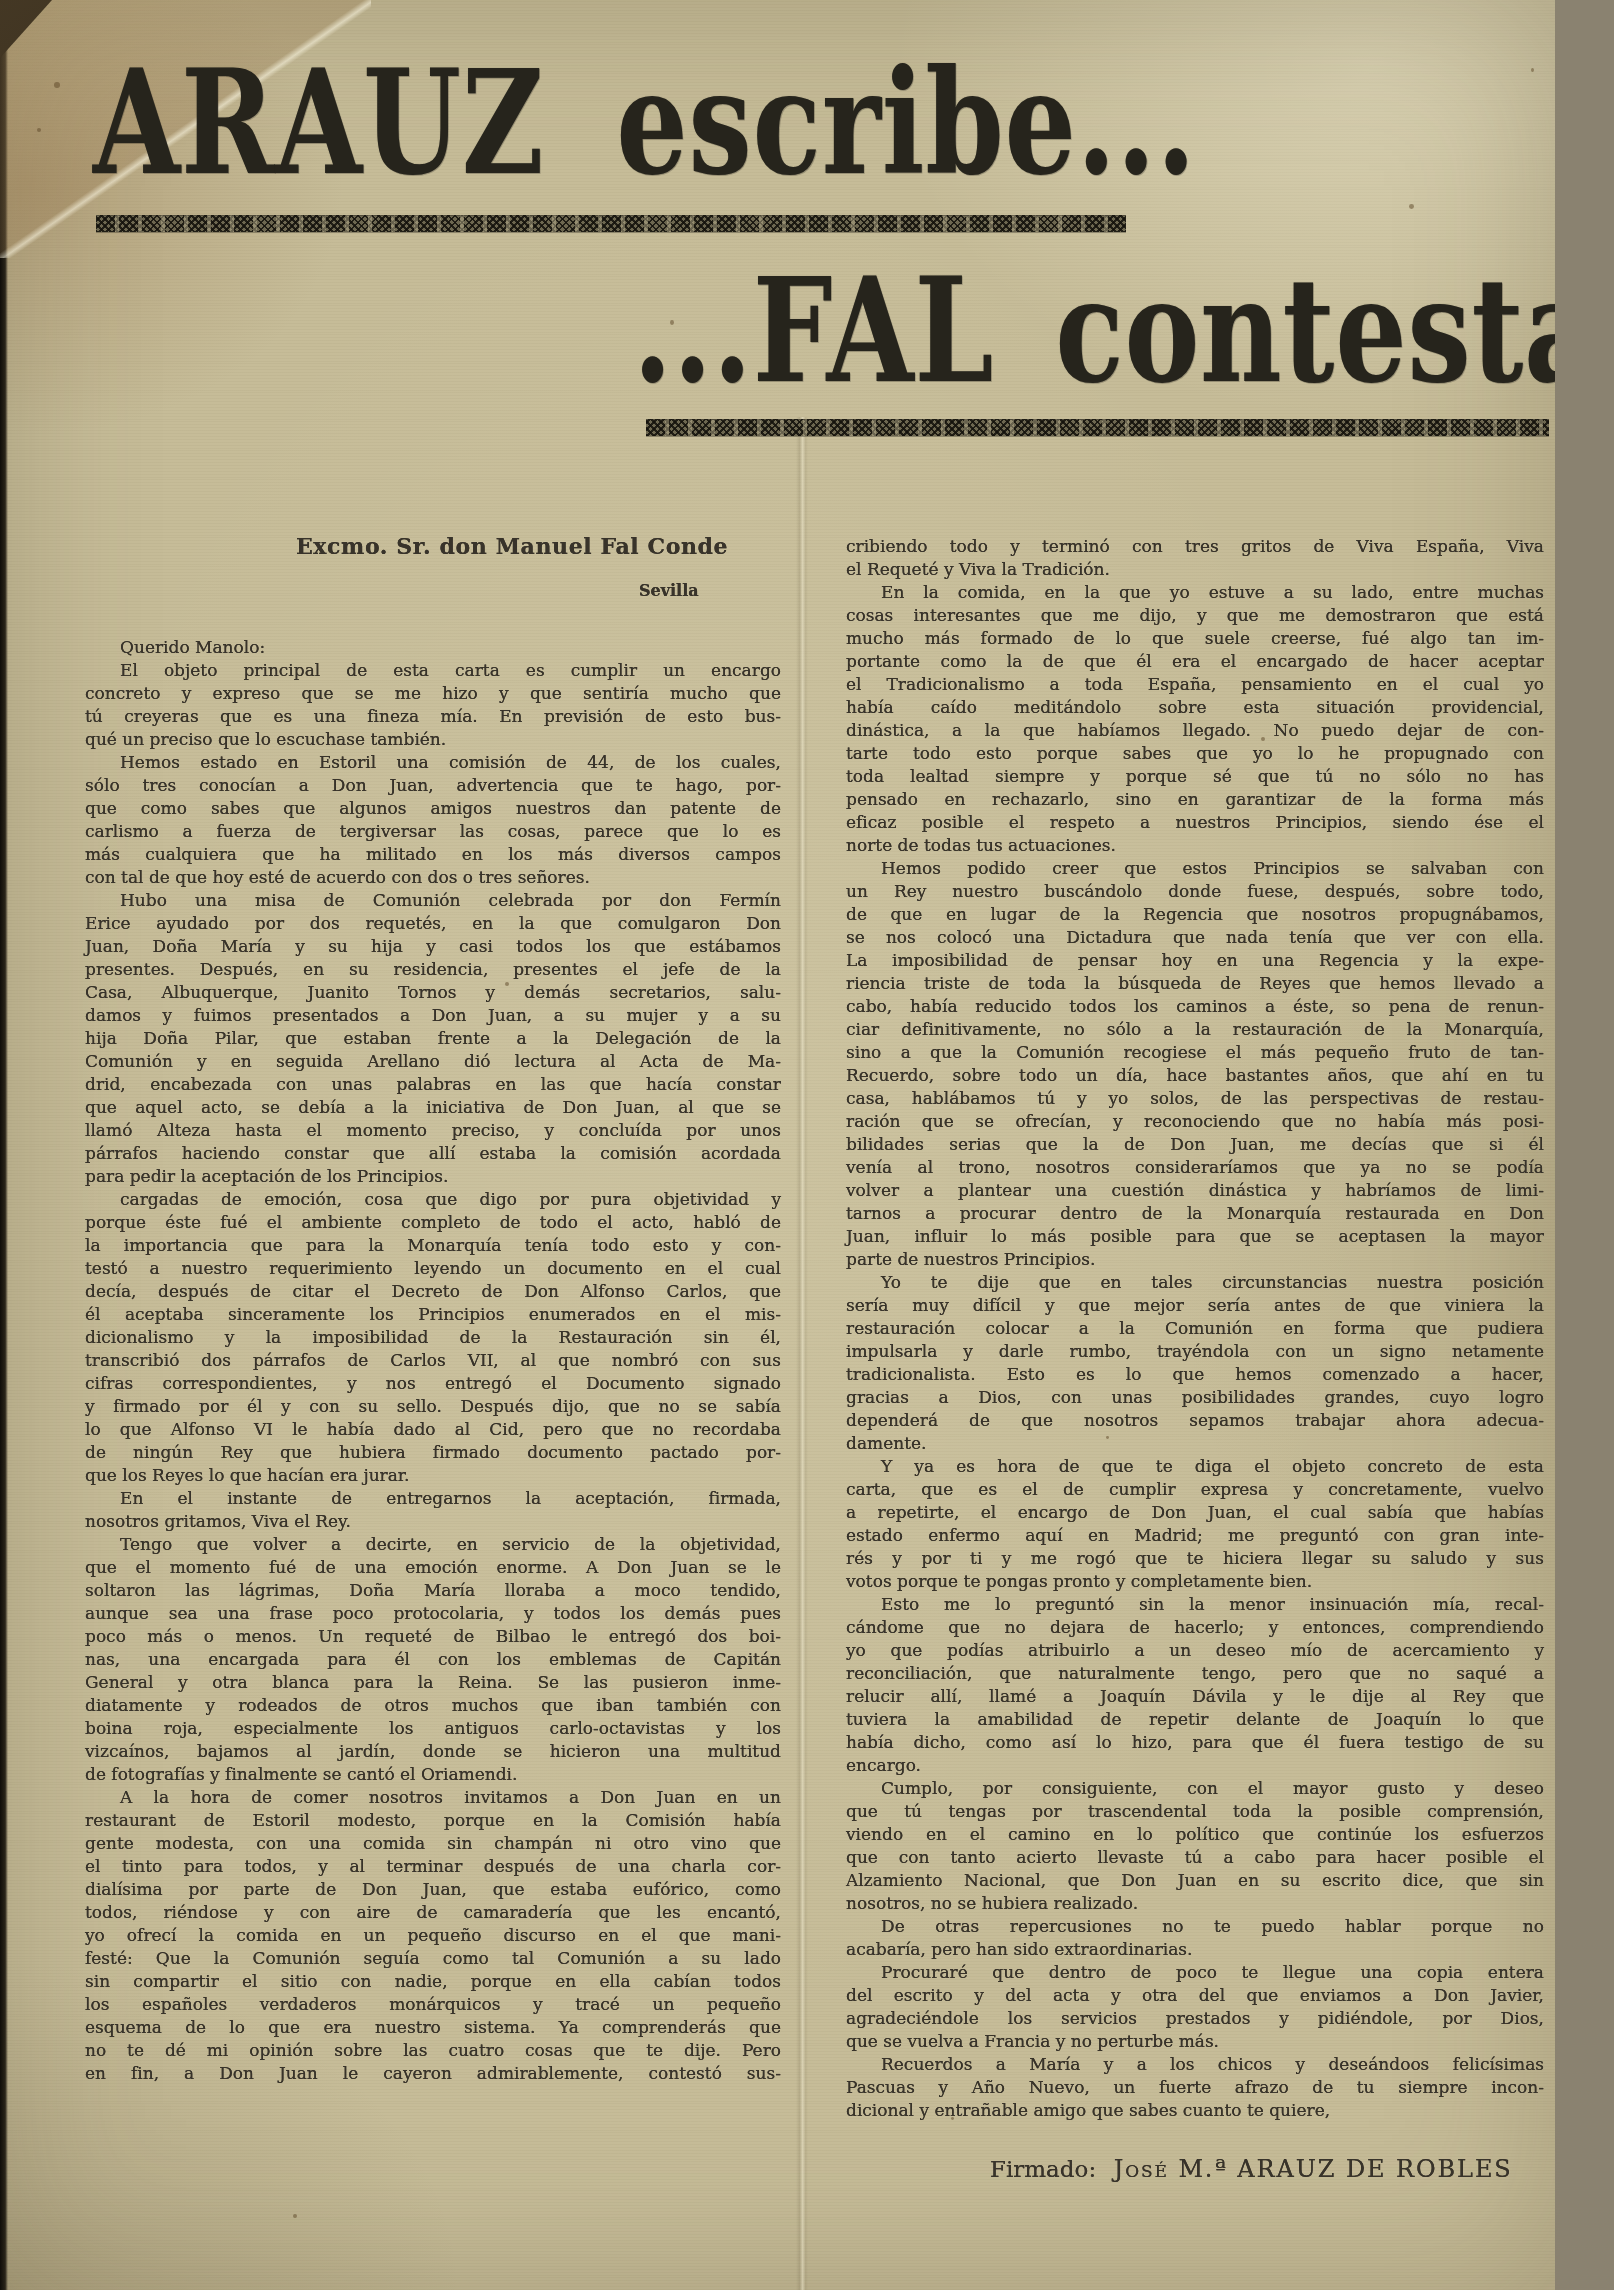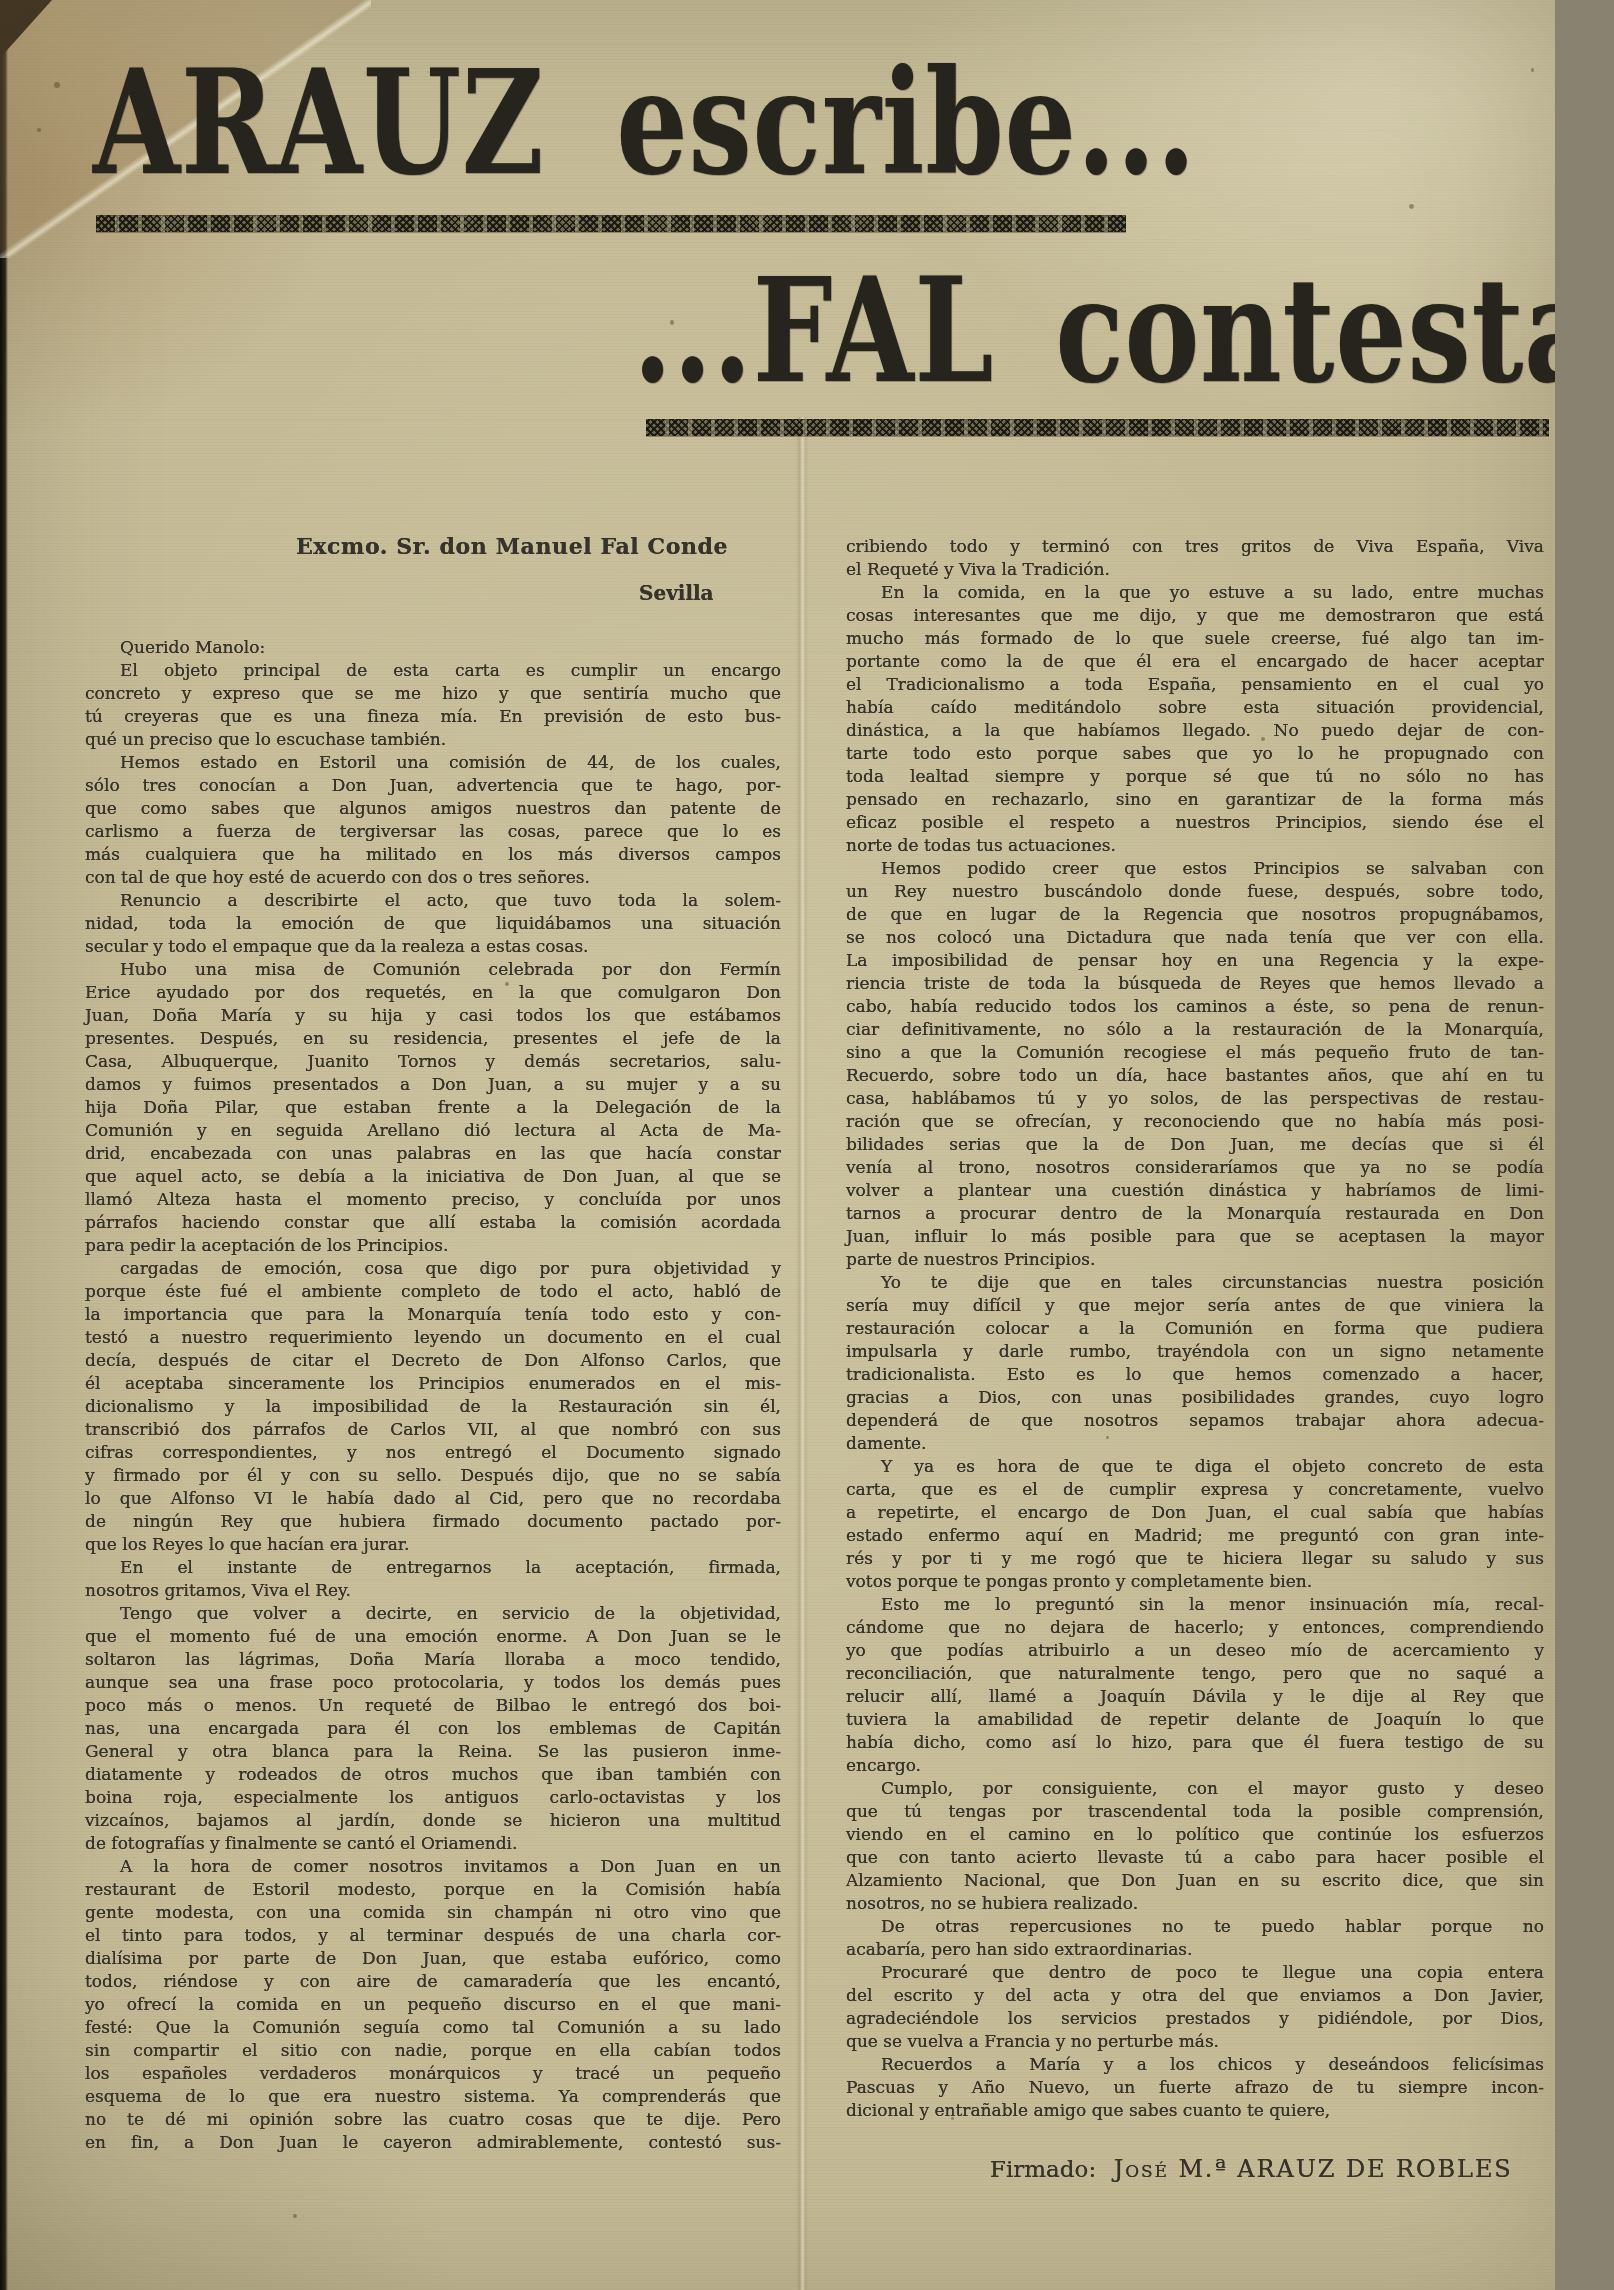--- a/index.html
+++ b/index.html
@@ -37,21 +37,21 @@
     background:
       repeating-linear-gradient(90deg, rgba(198,188,152,0) 0 19.4px, rgba(198,188,152,0.45) 19.4px 23px),
       repeating-linear-gradient(45deg, rgba(20,18,12,0.85) 0 1.9px, rgba(20,18,12,0) 1.9px 4.9px),
       repeating-linear-gradient(-45deg, rgba(20,18,12,0.85) 0 1.9px, rgba(20,18,12,0) 1.9px 4.9px),
       #6d6750;
     box-shadow:0 1px 0 rgba(35,32,22,0.35), inset 0 1px 0 rgba(35,32,22,0.35); }
   .rule1 { left:96px; top:215px; width:1030px; }
   .rule2 { left:646px; top:419px; width:903px; }
   #recipient { position:absolute; left:296px; top:533px; font-size:22px; font-weight:700;
     letter-spacing:0.6px; text-shadow:0 0 0.5px currentColor; }
-  #city { position:absolute; left:639px; top:581px; font-size:20px; font-weight:600;
+  #city { position:absolute; left:639px; top:581px; font-size:16px; font-weight:600;
     text-shadow:0 0 0.5px currentColor; }
   .col { position:absolute; font-size:17px; line-height:23px;
     text-shadow:0 0 0.5px currentColor; }
   #col-left  { left:85px;  top:636px; width:696px; }
   #col-right { left:846px; top:535px; width:698px; }
   .para { margin:0; }
   .line { text-align:justify; text-align-last:justify; }
   .line.last  { text-align-last:left; }
   .line.plain { text-align:right; text-align-last:left; }
   .para.indent .line:first-child { text-indent:35px; }
@@ -87,25 +87,20 @@
         <div class="line">tú creyeras que es una fineza mía. En previsión de esto bus-</div>
         <div class="line last">qué un preciso que lo escuchase también.</div>
       </div>
       <div class="para indent">
         <div class="line">Hemos estado en Estoril una comisión de 44, de los cuales,</div>
         <div class="line">sólo tres conocían a Don Juan, advertencia que te hago, por-</div>
         <div class="line">que como sabes que algunos amigos nuestros dan patente de</div>
         <div class="line">carlismo a fuerza de tergiversar las cosas, parece que lo es</div>
         <div class="line">más cualquiera que ha militado en los más diversos campos</div>
         <div class="line last">con tal de que hoy esté de acuerdo con dos o tres señores.</div>
-      </div>
-      <div class="para indent">
-        <div class="line">Renuncio a describirte el acto, que tuvo toda la solem-</div>
-        <div class="line">nidad, toda la emoción de que liquidábamos una situación</div>
-        <div class="line last">secular y todo el empaque que da la realeza a estas cosas.</div>
       </div>
       <div class="para indent">
         <div class="line">Hubo una misa de Comunión celebrada por don Fermín</div>
         <div class="line">Erice ayudado por dos requetés, en la que comulgaron Don</div>
         <div class="line">Juan, Doña María y su hija y casi todos los que estábamos</div>
         <div class="line">presentes. Después, en su residencia, presentes el jefe de la</div>
         <div class="line">Casa, Albuquerque, Juanito Tornos y demás secretarios, salu-</div>
         <div class="line">damos y fuimos presentados a Don Juan, a su mujer y a su</div>
         <div class="line">hija Doña Pilar, que estaban frente a la Delegación de la</div>
         <div class="line">Comunión y en seguida Arellano dió lectura al Acta de Ma-</div>

